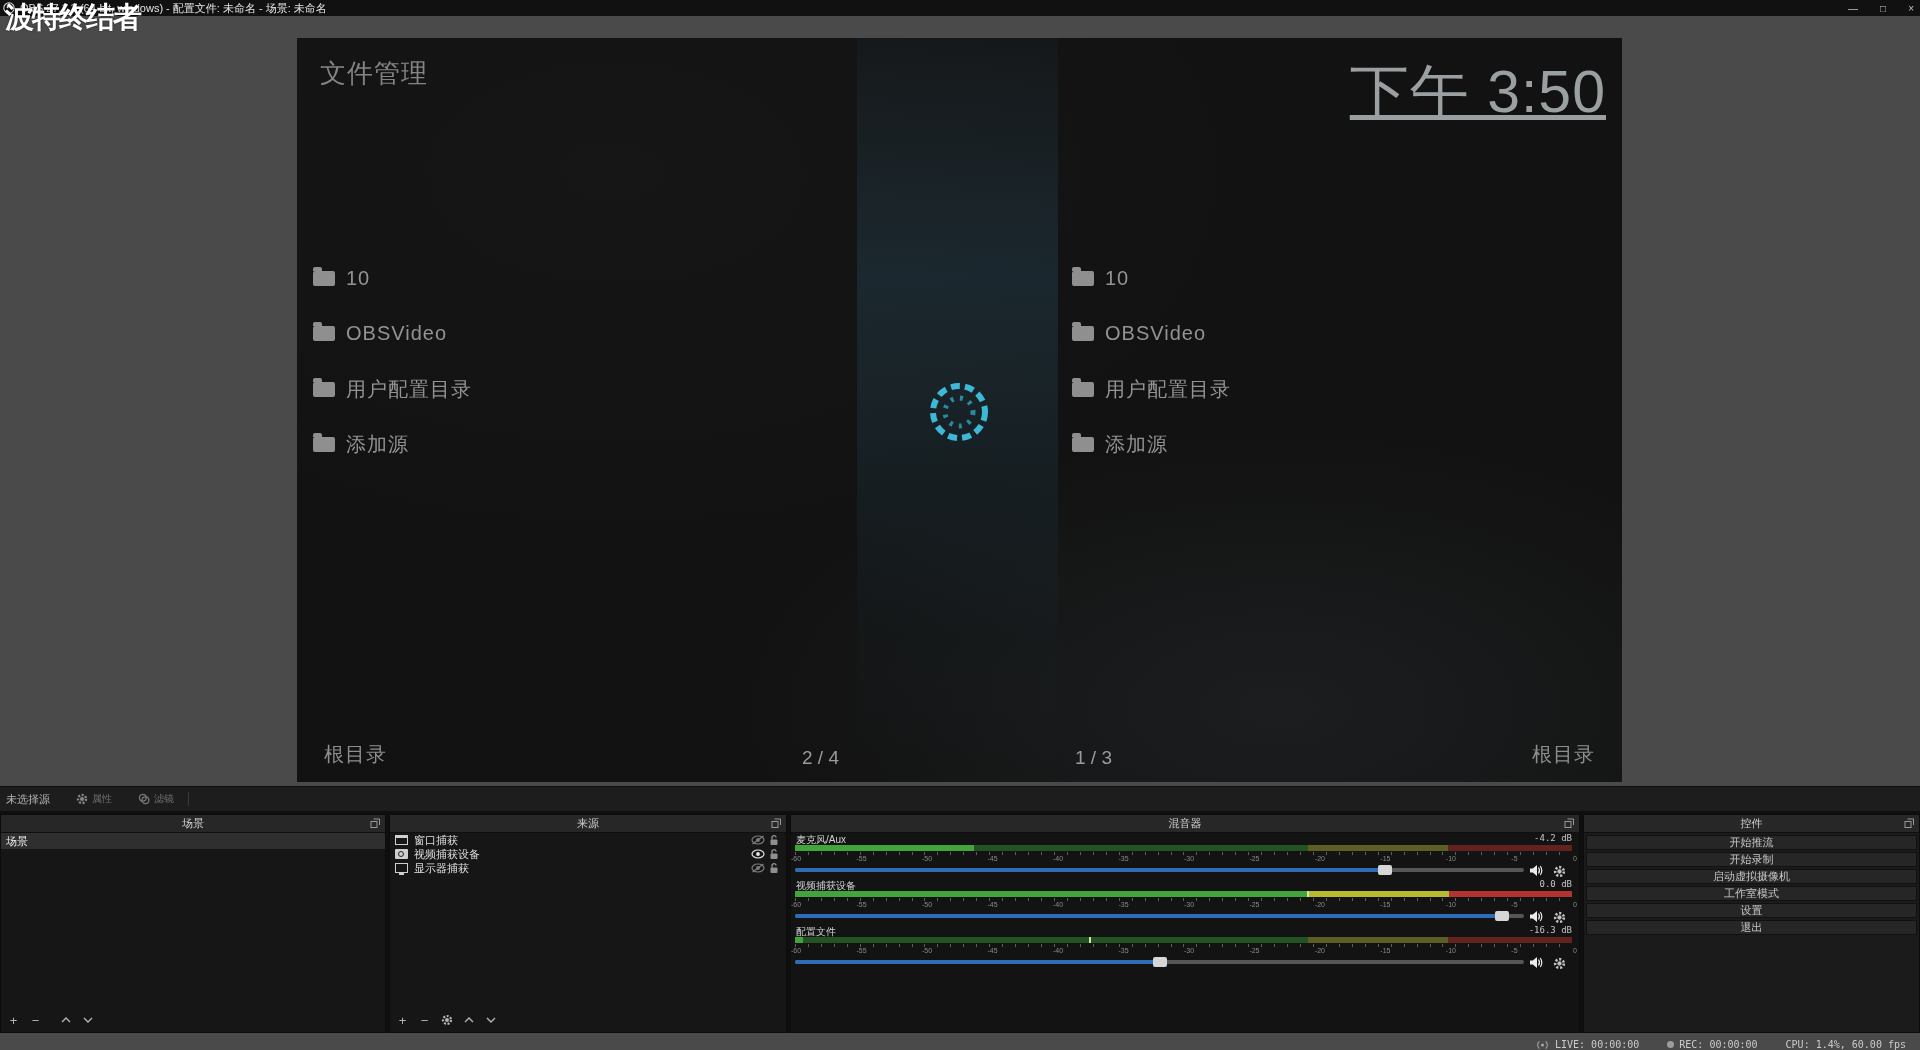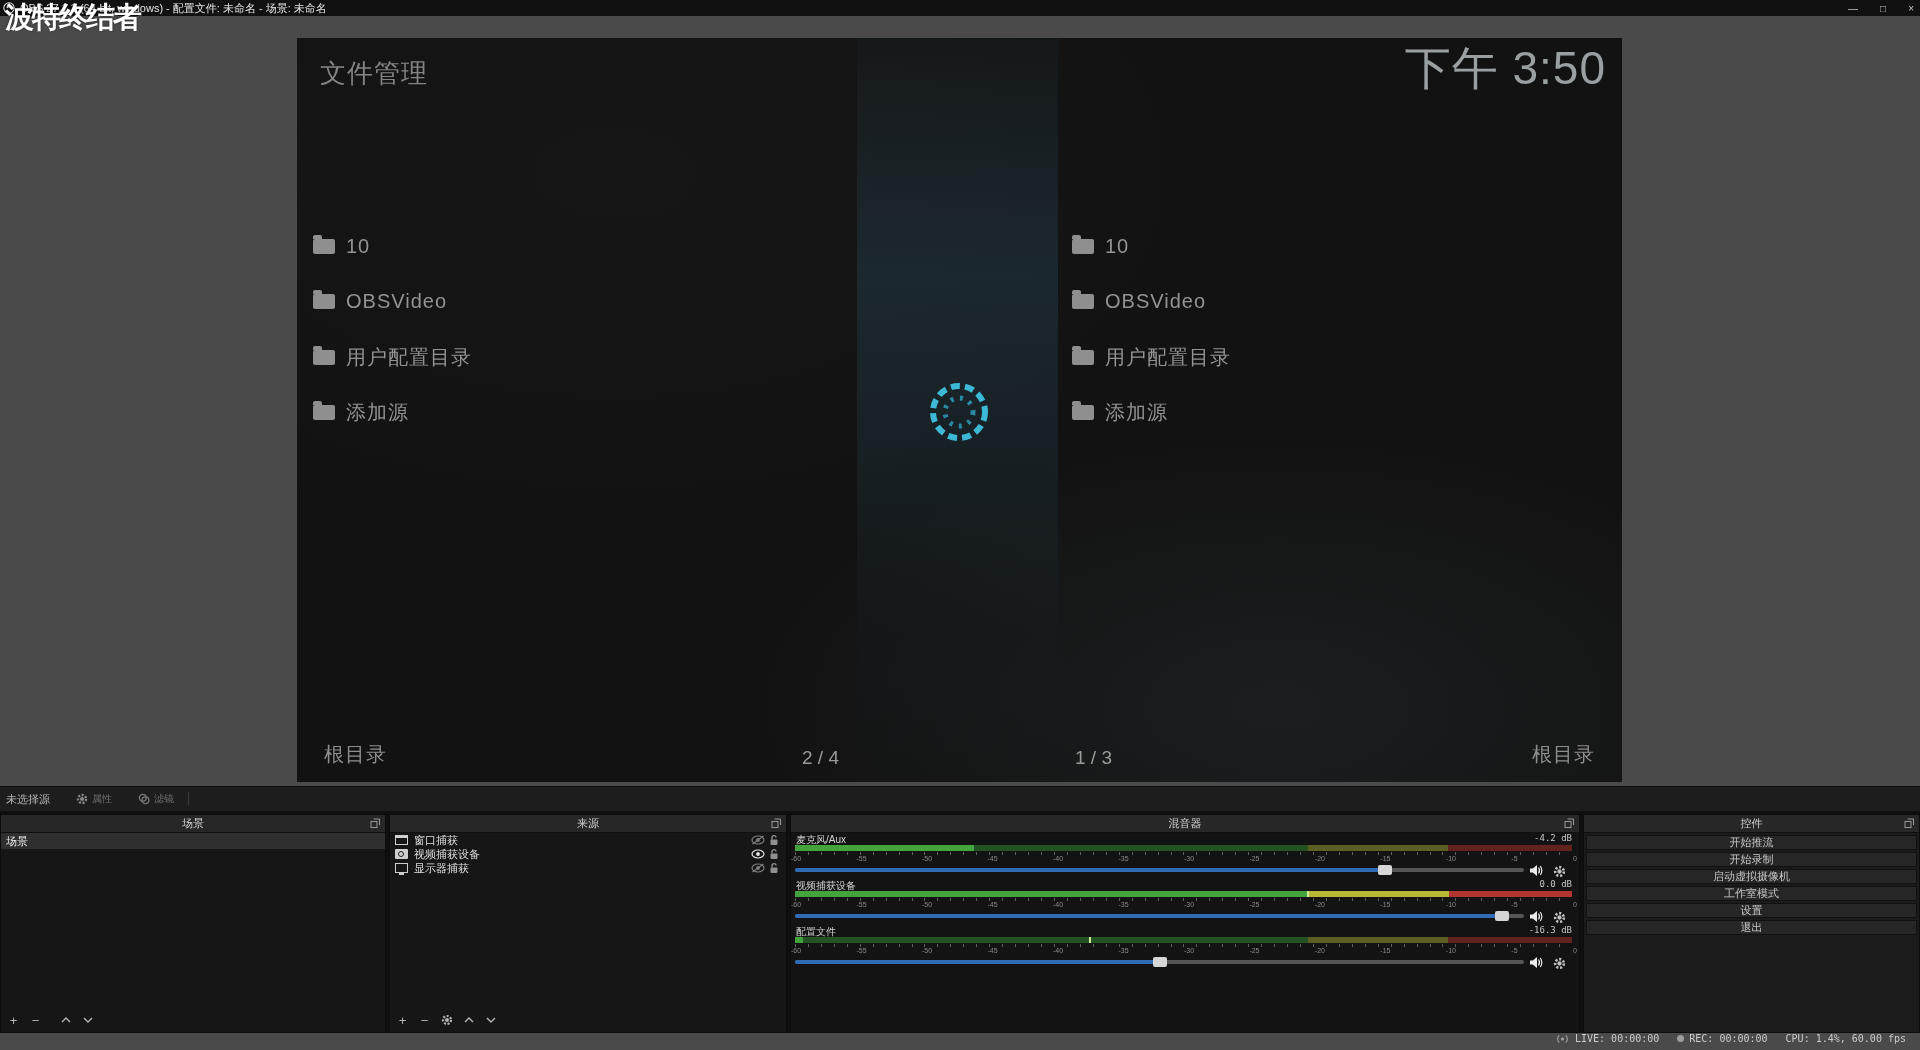--- a/index.html
+++ b/index.html
@@ -24,25 +24,25 @@
   
   .preview{position:absolute;left:0;top:33px;width:1920px;height:753px;background:#4a4a4a;}
   .canvas{position:absolute;left:297px;top:5px;width:1325px;height:744px;overflow:hidden;
       background:
         radial-gradient(ellipse 820px 420px at 74% 90%, rgba(46,52,55,.34), rgba(0,0,0,0) 65%),
         radial-gradient(ellipse 900px 520px at 24% 18%, rgba(34,34,34,.25), rgba(0,0,0,0) 70%),
         #121212;}
   .center-band{position:absolute;left:560px;top:0;width:201px;height:744px;
       background:linear-gradient(180deg, rgba(36,66,82,.10) 0%, rgba(38,68,84,.42) 32%, rgba(32,58,70,.34) 55%, rgba(22,38,46,.14) 80%, rgba(0,0,0,0) 100%);}
   .fm-title{position:absolute;left:23px;top:18px;font-size:26px;color:#848484;letter-spacing:1px;}
-  .fm-clock{position:absolute;right:16px;top:0;font-size:46px;font-weight:400;color:#9a9fa1;letter-spacing:1px;}
+  .fm-clock{position:absolute;right:16px;top:15px;font-size:59px;font-weight:400;color:#9a9fa1;letter-spacing:1px;text-decoration:underline;}
   .pane{position:absolute;top:0;height:744px;}
   .pane-left{left:0;width:560px;}
   .pane-right{left:761px;width:564px;}
-  .file-row{position:absolute;left:0;width:100%;height:30px;display:flex;align-items:center;}
+  .file-row{position:absolute;left:0;width:100%;height:30px;display:flex;align-items:center;margin-top:32px;}
   .pane-left  .file-row{padding-left:16px;box-sizing:border-box;}
   .pane-right .file-row{padding-left:14px;box-sizing:border-box;}
   .folder-icon{width:22px;height:15px;background:#8f8f8f;border-radius:2px;position:relative;flex:0 0 auto;}
   .folder-icon::before{content:"";position:absolute;left:0;top:-4px;width:9px;height:4px;background:#8f8f8f;border-radius:2px 2px 0 0;}
   .file-label{margin-left:11px;font-size:20px;color:#939393;letter-spacing:1px;}
   .fm-footer-label{position:absolute;bottom:14px;font-size:20px;color:#8d8d8d;letter-spacing:1px;}
   .fm-page{position:absolute;bottom:13px;font-size:19px;color:#9b9b9b;}
   .spinner{position:absolute;left:630px;top:342px;width:64px;height:64px;}
 
   
@@ -103,21 +103,21 @@
   .slider-handle{position:absolute;top:1px;width:14px;height:10px;margin-left:-7px;background:#d6d6d6;border-radius:2px;}
   .spk{position:absolute;left:734px;top:-1px;}
   .mgear{position:absolute;left:758px;top:0px;}
 
   
   .ctl-btn{margin:2px 2px 0 2px;height:13px;background:#262626;border:1px solid #111;
            color:#c6c6c6;font-size:11px;line-height:13px;text-align:center;}
 
   
   .statusbar{position:absolute;left:0;top:1033px;width:1920px;height:17px;background:#4a4a4a;
-             display:flex;align-items:flex-start;justify-content:flex-end;gap:18px;padding-right:14px;box-sizing:border-box;}
+             display:flex;align-items:flex-end;justify-content:flex-end;gap:28px;padding-right:14px;box-sizing:border-box;}
   .status-item{display:flex;align-items:center;gap:5px;color:#cbcbcb;font-size:10px;font-family:"DejaVu Sans Mono",monospace;}
   .rec-dot{width:7px;height:7px;border-radius:50%;background:#9d9d9d;display:inline-block;}
 </style>
 </head>
 <body>
 
 <div id="app">
 
   <div class="titlebar">
     <svg class="obs-logo" viewBox="0 0 12 12">

